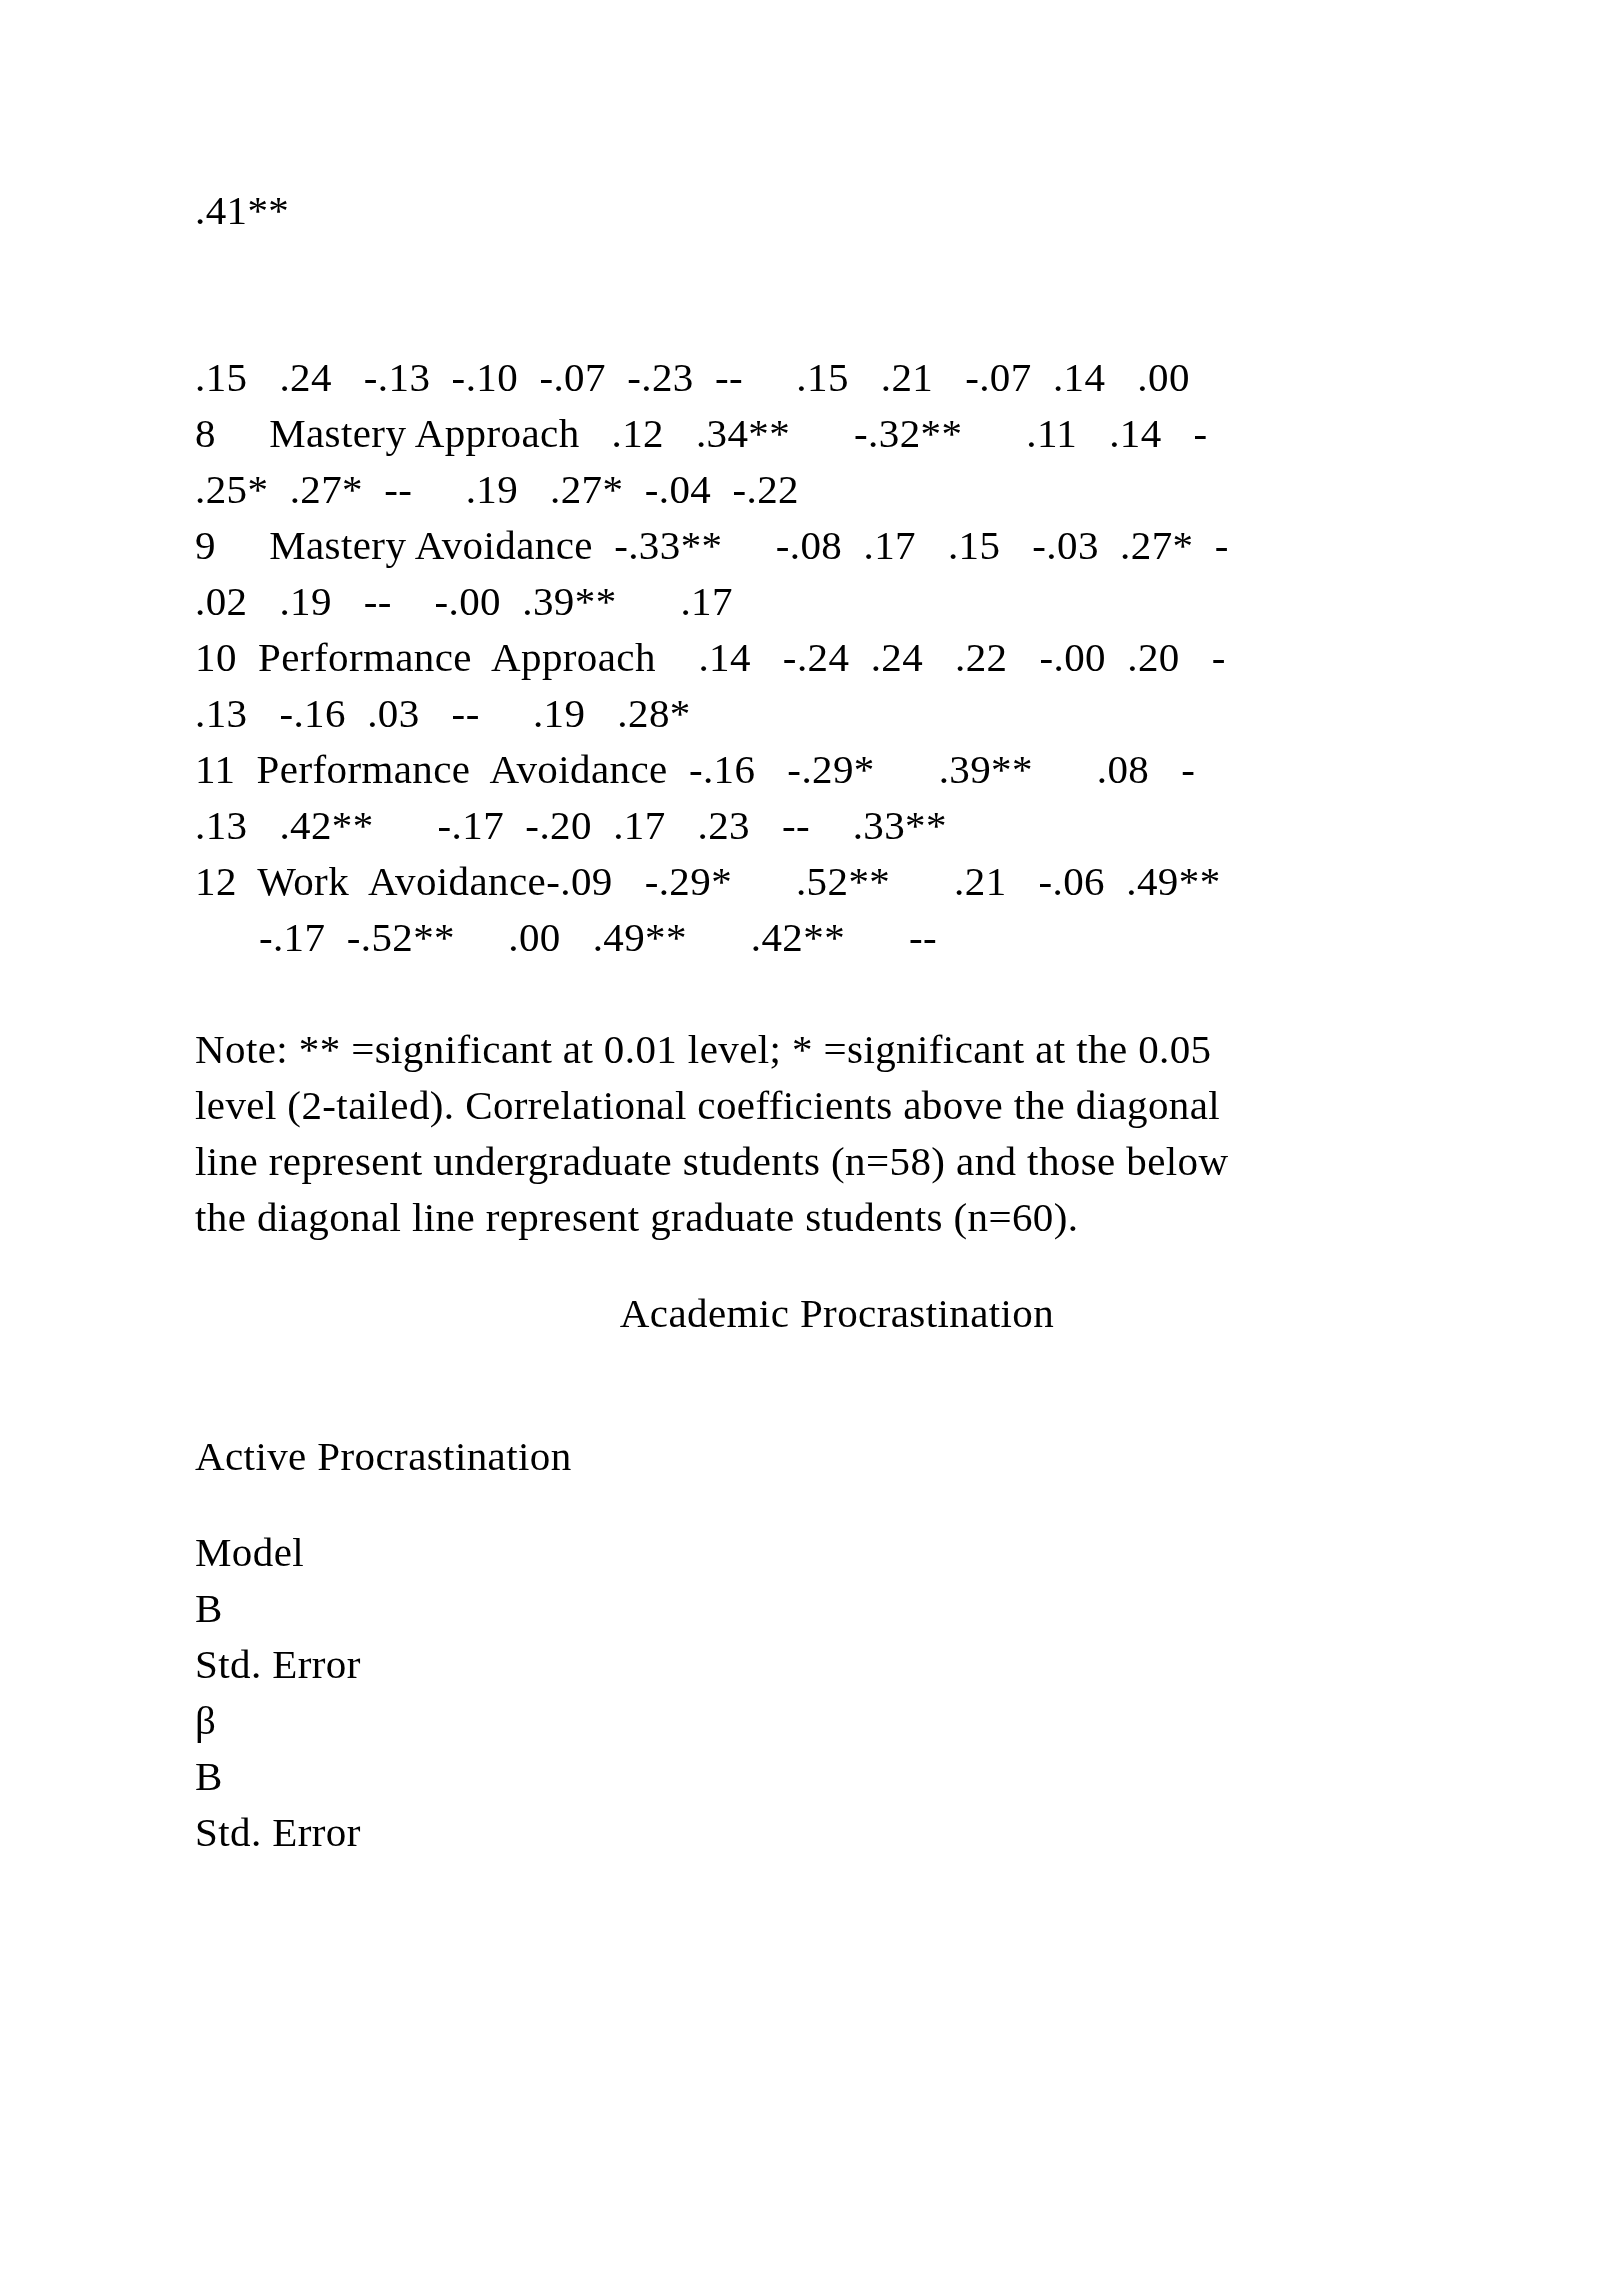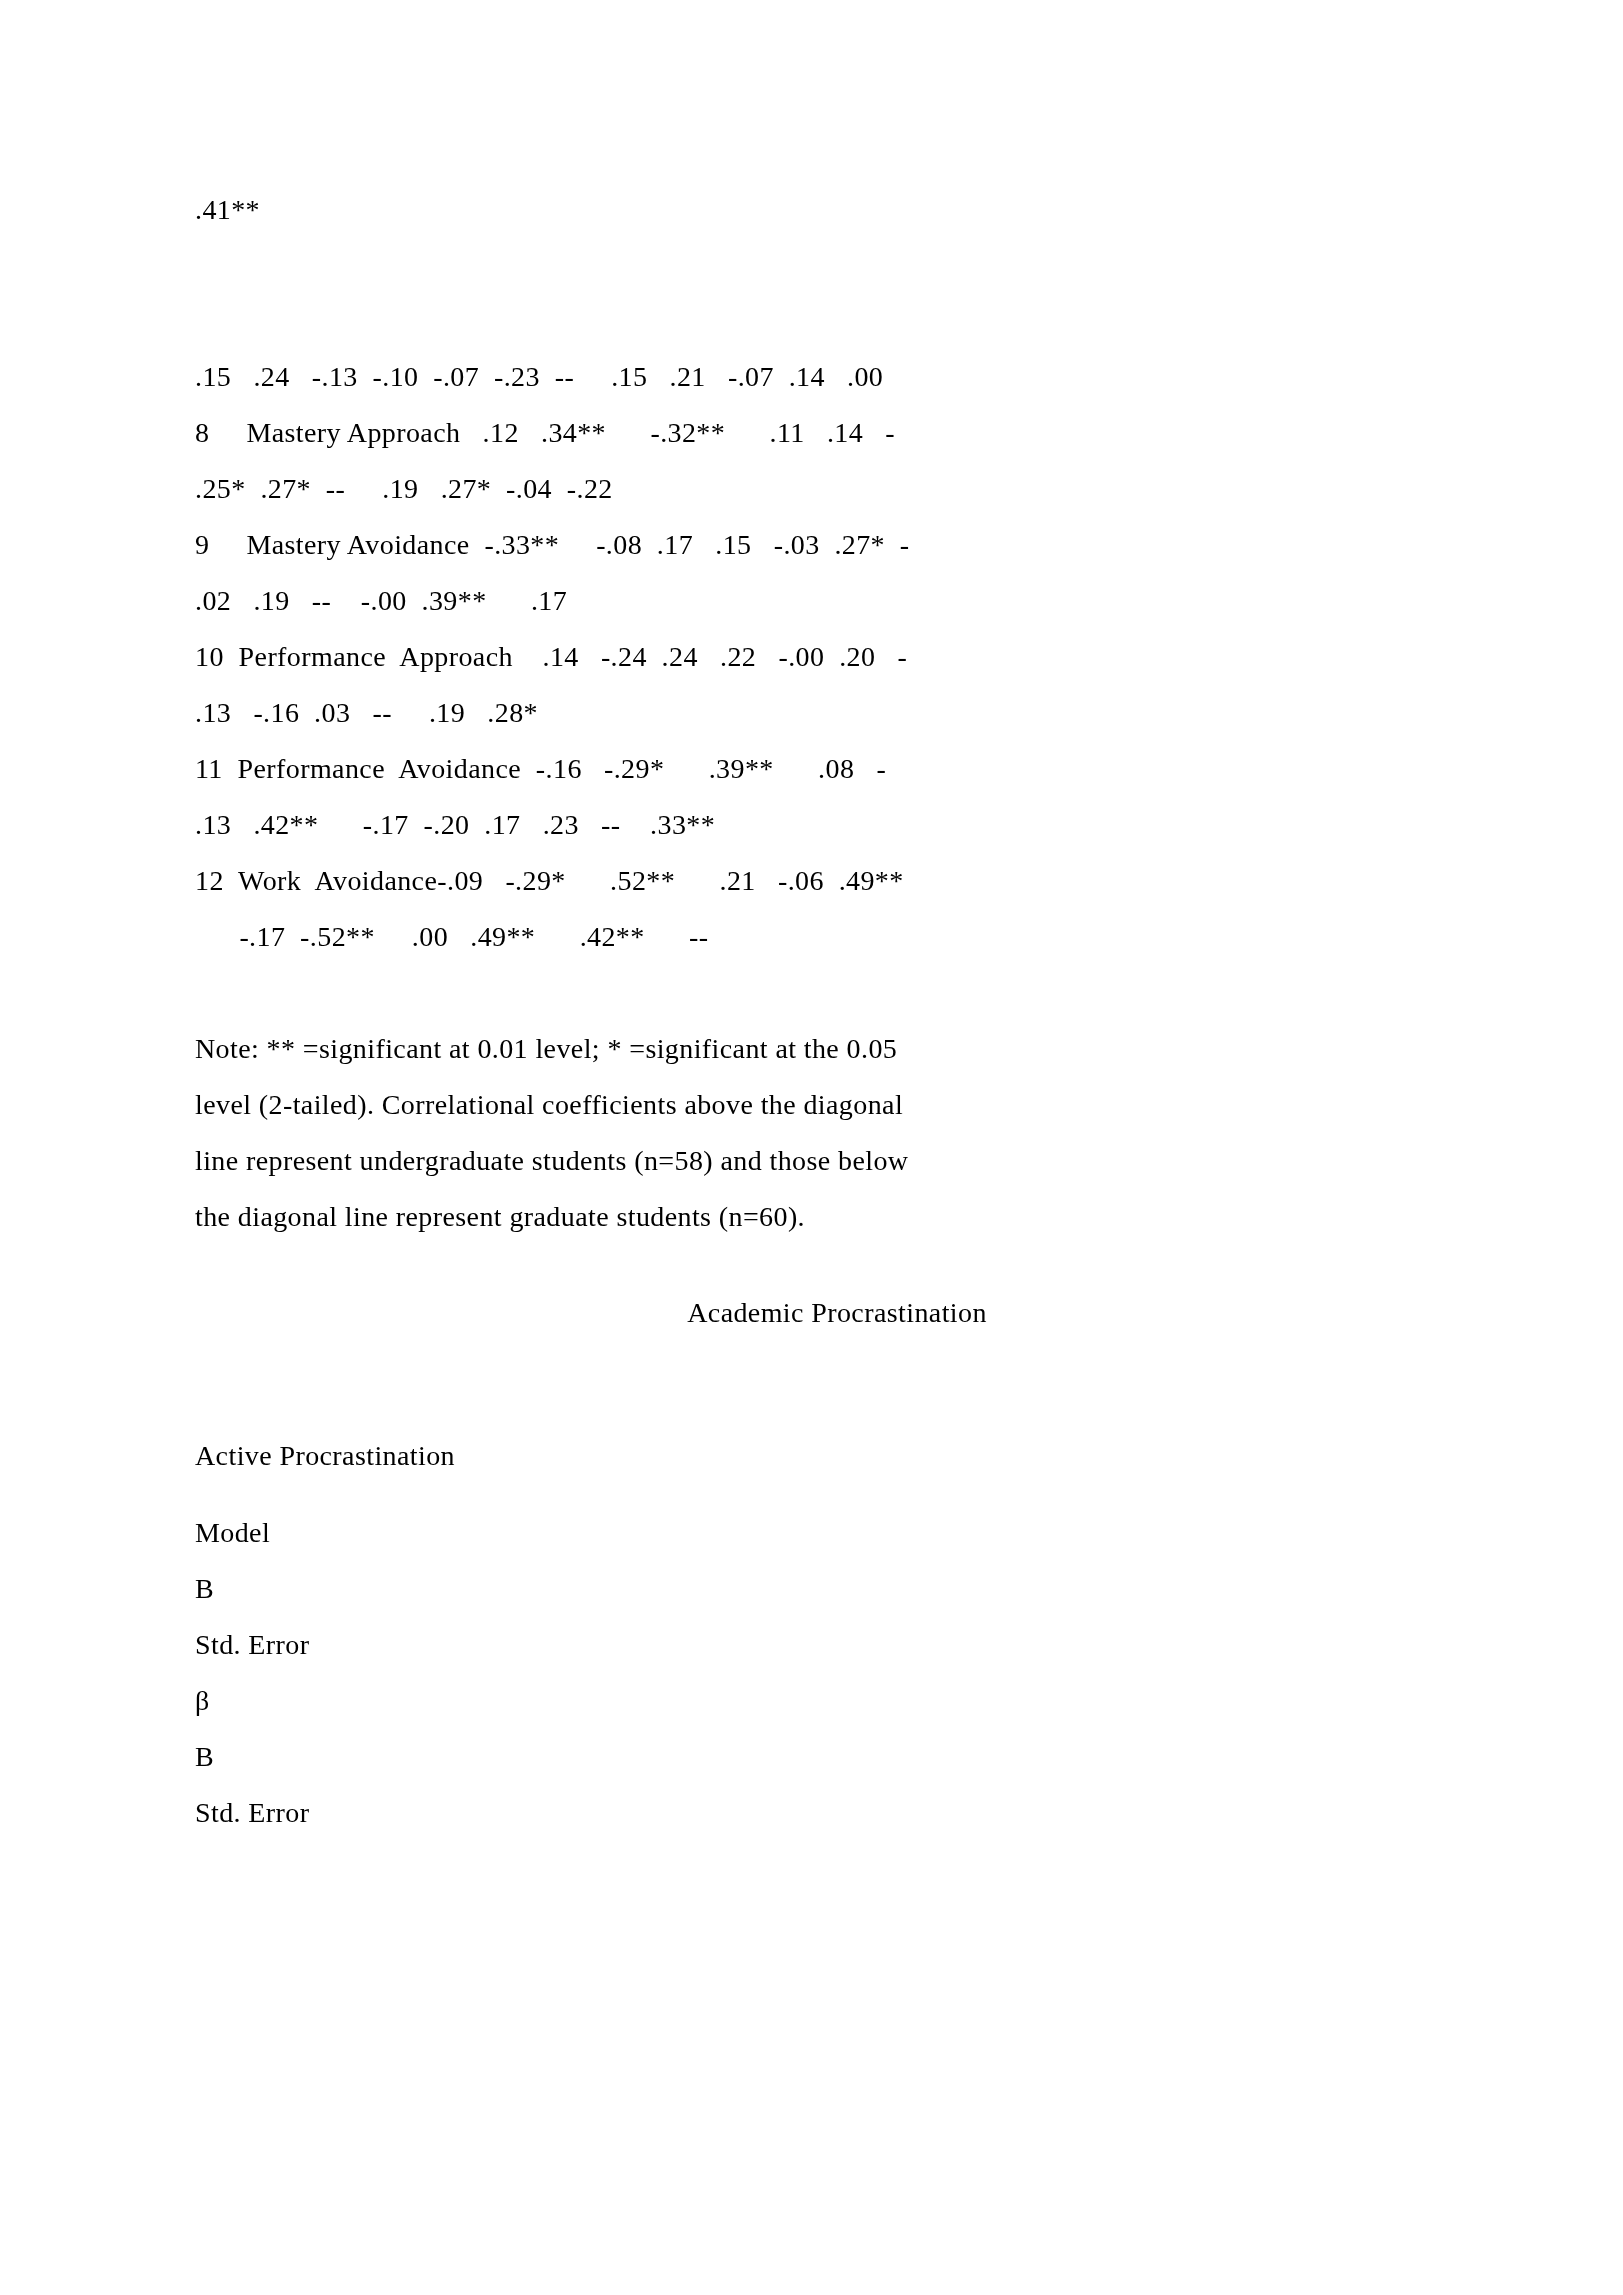--- a/index.html
+++ b/index.html
@@ -11,21 +11,21 @@
     background: #ffffff;
     overflow: hidden;
     font-family: "Liberation Serif", "DejaVu Serif", serif;
     color: #000000;
   }
   .doc {
     position: absolute;
     left: 195px;
     top: 0;
     width: 1284px;
-    font-size: 28px;
+    font-size: 41px;
     line-height: 56px;
     letter-spacing: 0.4px;
   }
   .orphan-line {
     margin-top: 182px;
     white-space: pre;
   }
   .corr-block {
     margin-top: 111px;
   }
@@ -47,21 +47,21 @@
   .heading-academic {
     margin-top: 40px;
     white-space: pre;
     text-align: center;
   }
   .heading-active {
     margin-top: 87px;
     white-space: pre;
   }
   .labels-block {
-    margin-top: 21px;
+    margin-top: 40px;
   }
   .label-line {
     white-space: pre;
   }
 </style>
 </head>
 <body>
 
 <div class="page">
   <div class="doc">

